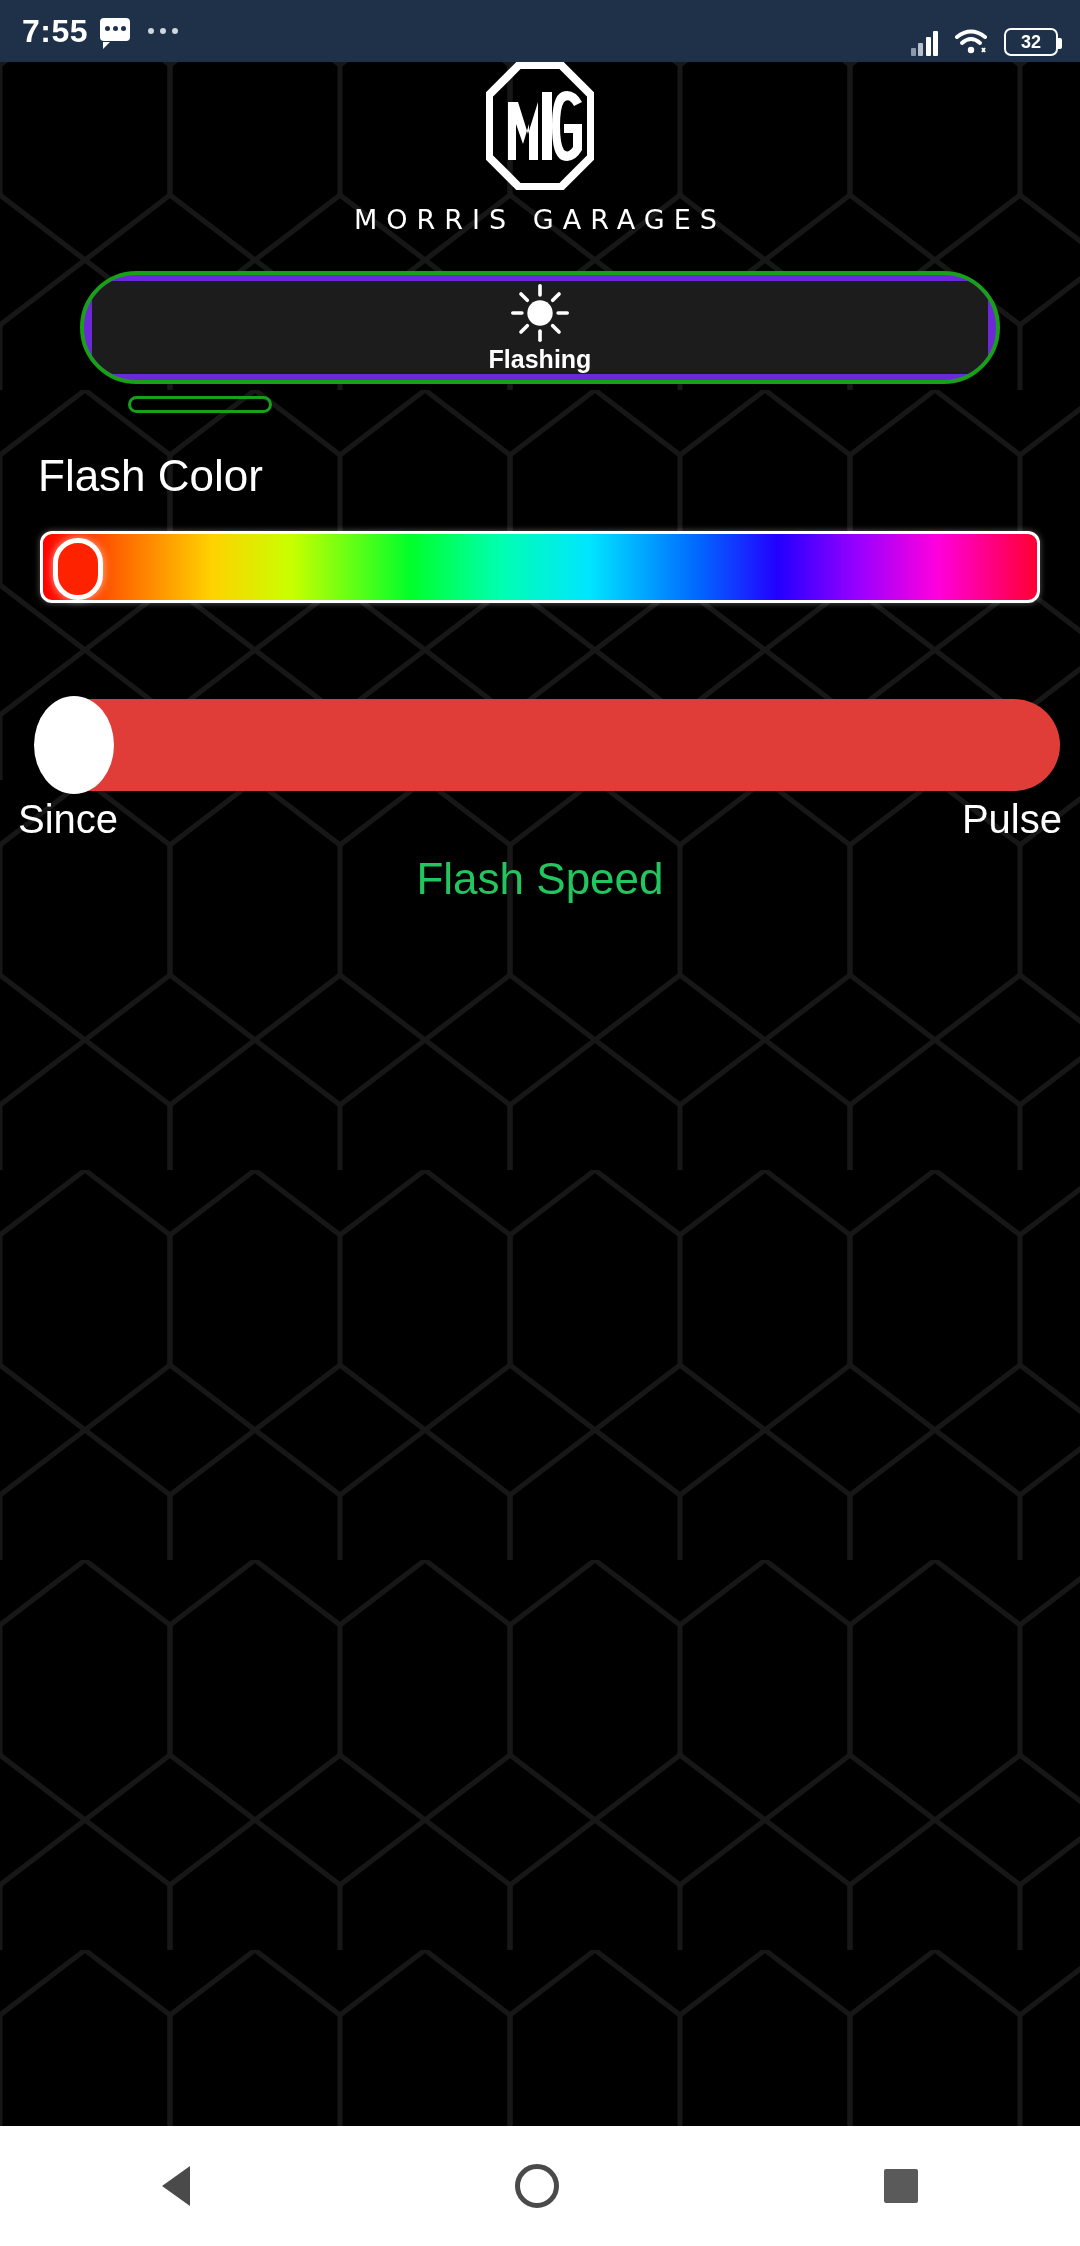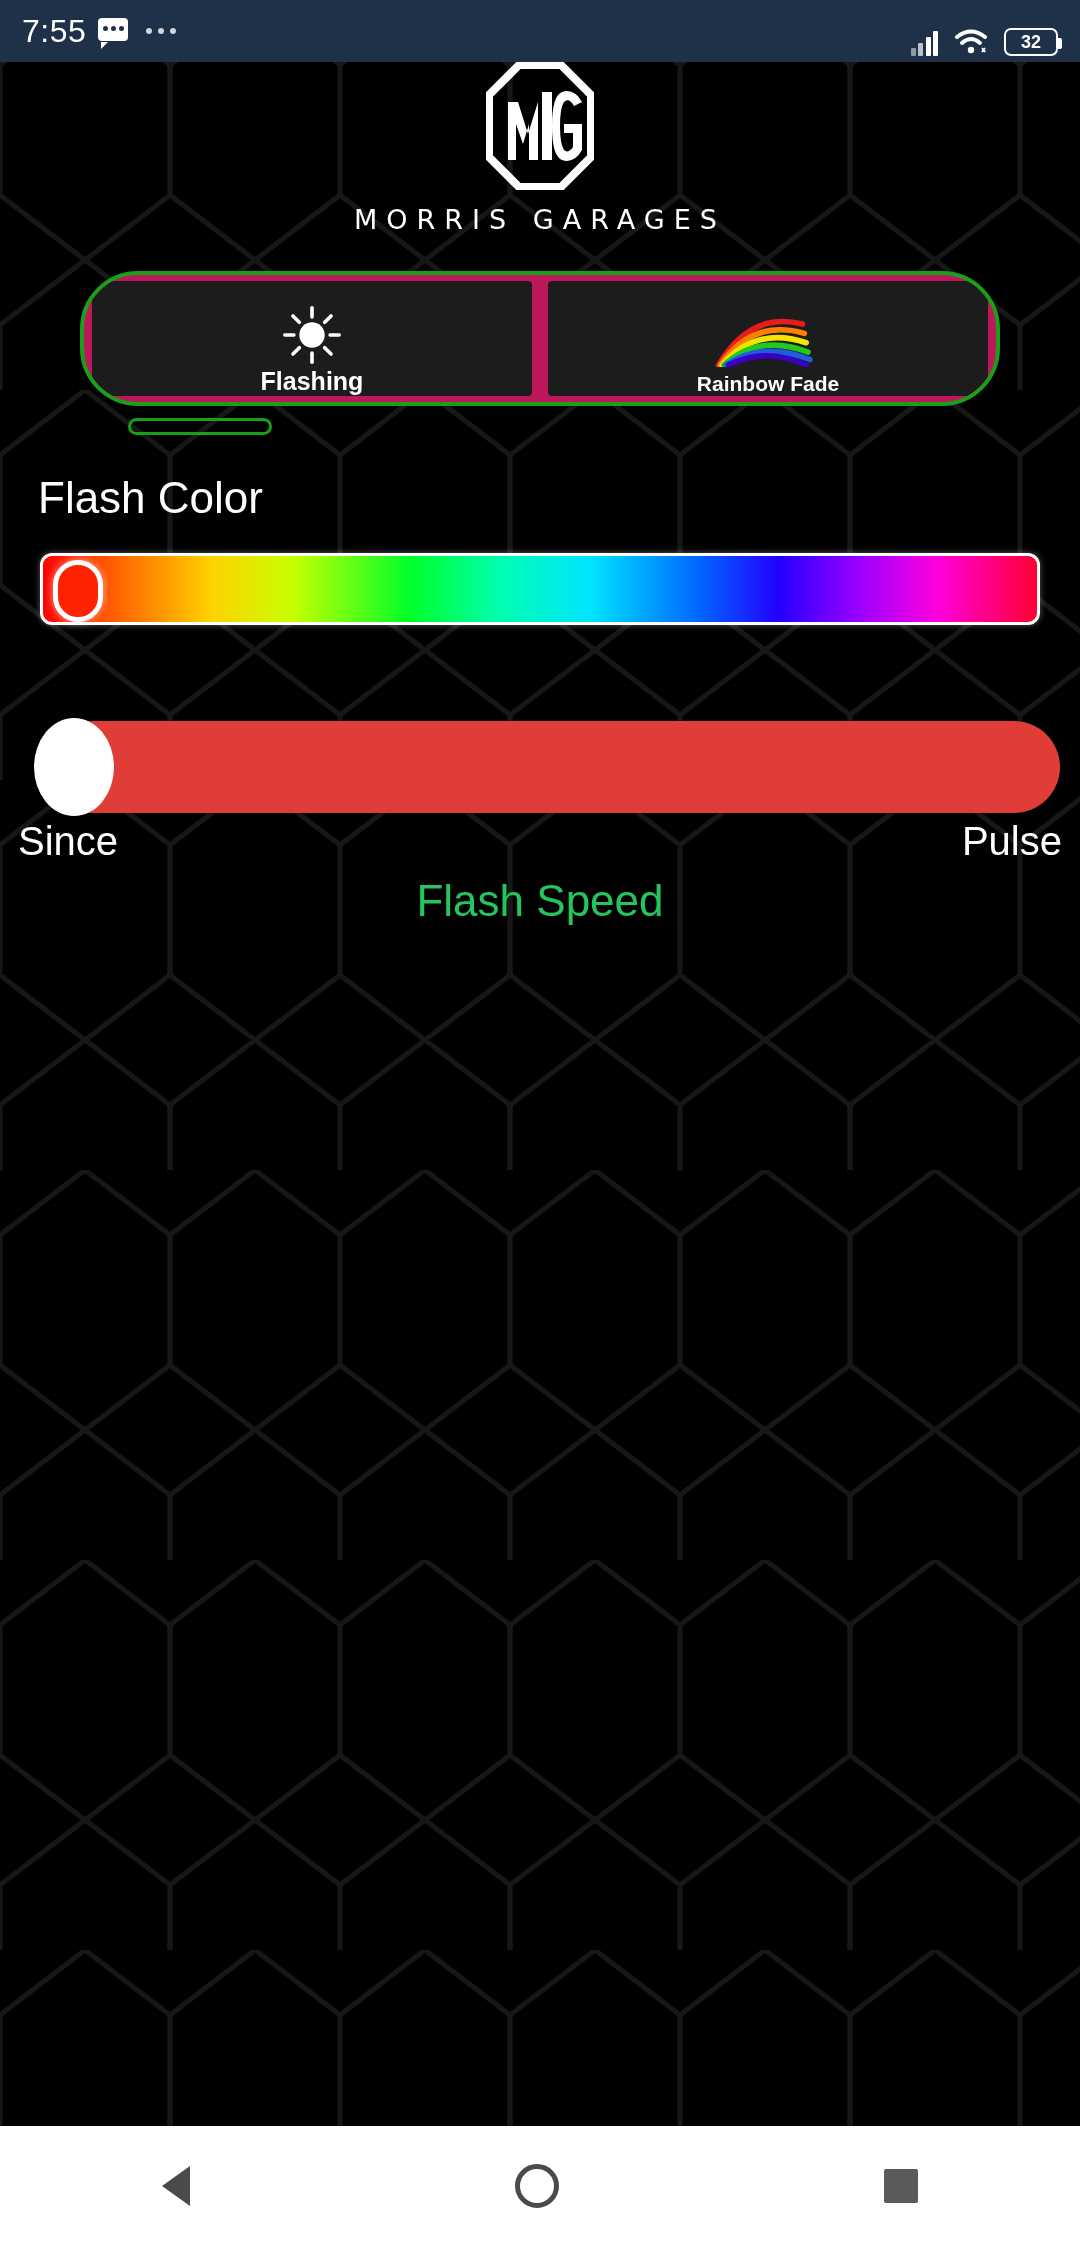--- a/index.html
+++ b/index.html
@@ -8,21 +8,21 @@
 
   #app { position:relative; width:1080px; height:2246px; background:#000; overflow:hidden; }
 
   
   .bg-pattern { position:absolute; inset:0; z-index:0; opacity:1; }
 
   
   .statusbar { position:relative; z-index:5; height:62px; background:#1e3148;
     display:flex; align-items:center; padding:0 22px; }
   .sb-left { display:flex; align-items:center; gap:12px; }
-  .sb-time { color:#fff; font-size:32px; font-weight:400; letter-spacing:0.5px; }
+  .sb-time { color:#fff; font-size:32px; font-weight:700; letter-spacing:0.5px; }
   .sb-msg { width:30px; height:26px; position:relative; }
   .sb-msg .bubble { width:30px; height:23px; background:#fff; border-radius:4px; }
   .sb-msg .tail { position:absolute; left:3px; bottom:-5px; width:0; height:0;
     border-left:7px solid #fff; border-bottom:7px solid transparent; }
   .sb-msg .dots { position:absolute; top:8px; left:5px; display:flex; gap:3px; }
   .sb-msg .dots i { width:5px; height:5px; background:#1e3148; border-radius:50%; display:block; }
   .sb-ellipsis { display:flex; gap:6px; margin-left:6px; }
   .sb-ellipsis i { width:6px; height:6px; background:#cfd6de; border-radius:50%; display:block; }
   .sb-spacer { flex:1; }
   .sb-right { display:flex; align-items:flex-end; gap:16px;margin-top:22px; }
@@ -42,22 +42,22 @@
   
   .brand { position:relative; z-index:3; text-align:center; }
   .mg-logo { width:108px; height:128px; margin:0 auto; display:block; }
   .brand-name { color:#ffffff; font-size:27px; letter-spacing:9px; margin-top:14px;
     font-family:"DejaVu Sans", sans-serif; font-weight:400; }
   .brand-since { color:#f2f2f2; font-size:22px; margin-top:8px; letter-spacing:1px;
     font-family:"DejaVu Sans", sans-serif; }
 
   
   .tabwrap { position:relative; z-index:3; margin:36px 80px 0 80px; }
-  .tabbar { border:4px solid #18a018; border-radius:58px; background:#be185d;
-    height:135px; display:flex; overflow:hidden; align-items:stretch; }
+  .tabbar { border:4px solid #18a018; border-radius:58px; background:#6d28d9;
+    height:113px; display:flex; overflow:hidden; align-items:stretch; }
   .tab { flex:1; position:relative; display:flex; flex-direction:column;
     align-items:center; justify-content:flex-end; padding-bottom:8px; }
   .tab .cell { position:absolute; left:8px; right:8px; top:6px; bottom:6px;
     background:#1c1c1c; border-radius:4px; z-index:0; }
   .tab .icon { position:relative; z-index:1; height:60px; display:flex;
     align-items:center; justify-content:center; }
   .tab .lbl { position:relative; z-index:1; color:#fff; font-weight:700;
     font-size:25px; line-height:1; margin-top:4px; white-space:nowrap; }
   .tab.small .lbl { font-size:21px; }
 
@@ -187,36 +187,20 @@
               <line x1="53" y1="11" x2="46" y2="18"></line>
                 <line x1="18" y1="46" x2="11" y2="53"></line>
             </g>
           </svg>
         </div>
         <div class="lbl">Flashing</div>
       </div>
 
 
 
-      <div class="tab small">
-        <div class="cell"></div>
-        <div class="icon">
-          <svg viewBox="0 0 118 60" width="110" height="56">
-            <g fill="none" stroke-width="6" stroke-linecap="round">
-              <path d="M6 58 Q40 0 96 14" stroke="#e81c1c"></path>
-              <path d="M8 58 Q42 8 98 24" stroke="#ff8000"></path>
-              <path d="M10 58 Q45 16 100 34" stroke="#f2e500"></path>
-              <path d="M12 58 Q48 24 102 44" stroke="#22c91f"></path>
-              <path d="M14 58 Q52 32 104 52" stroke="#1e5ce0"></path>
-              <path d="M17 58 Q56 38 100 58" stroke="#3a00c4"></path>
-            </g>
-          </svg>
-        </div>
-        <div class="lbl">Rainbow Fade</div>
-      </div>
 
     </div>
     <div class="scrollpill"></div>
   </div>
 
   <div class="section-label">Flash Color</div>
   <div class="colorslider">
     <div class="colorthumb"></div>
   </div>
 

